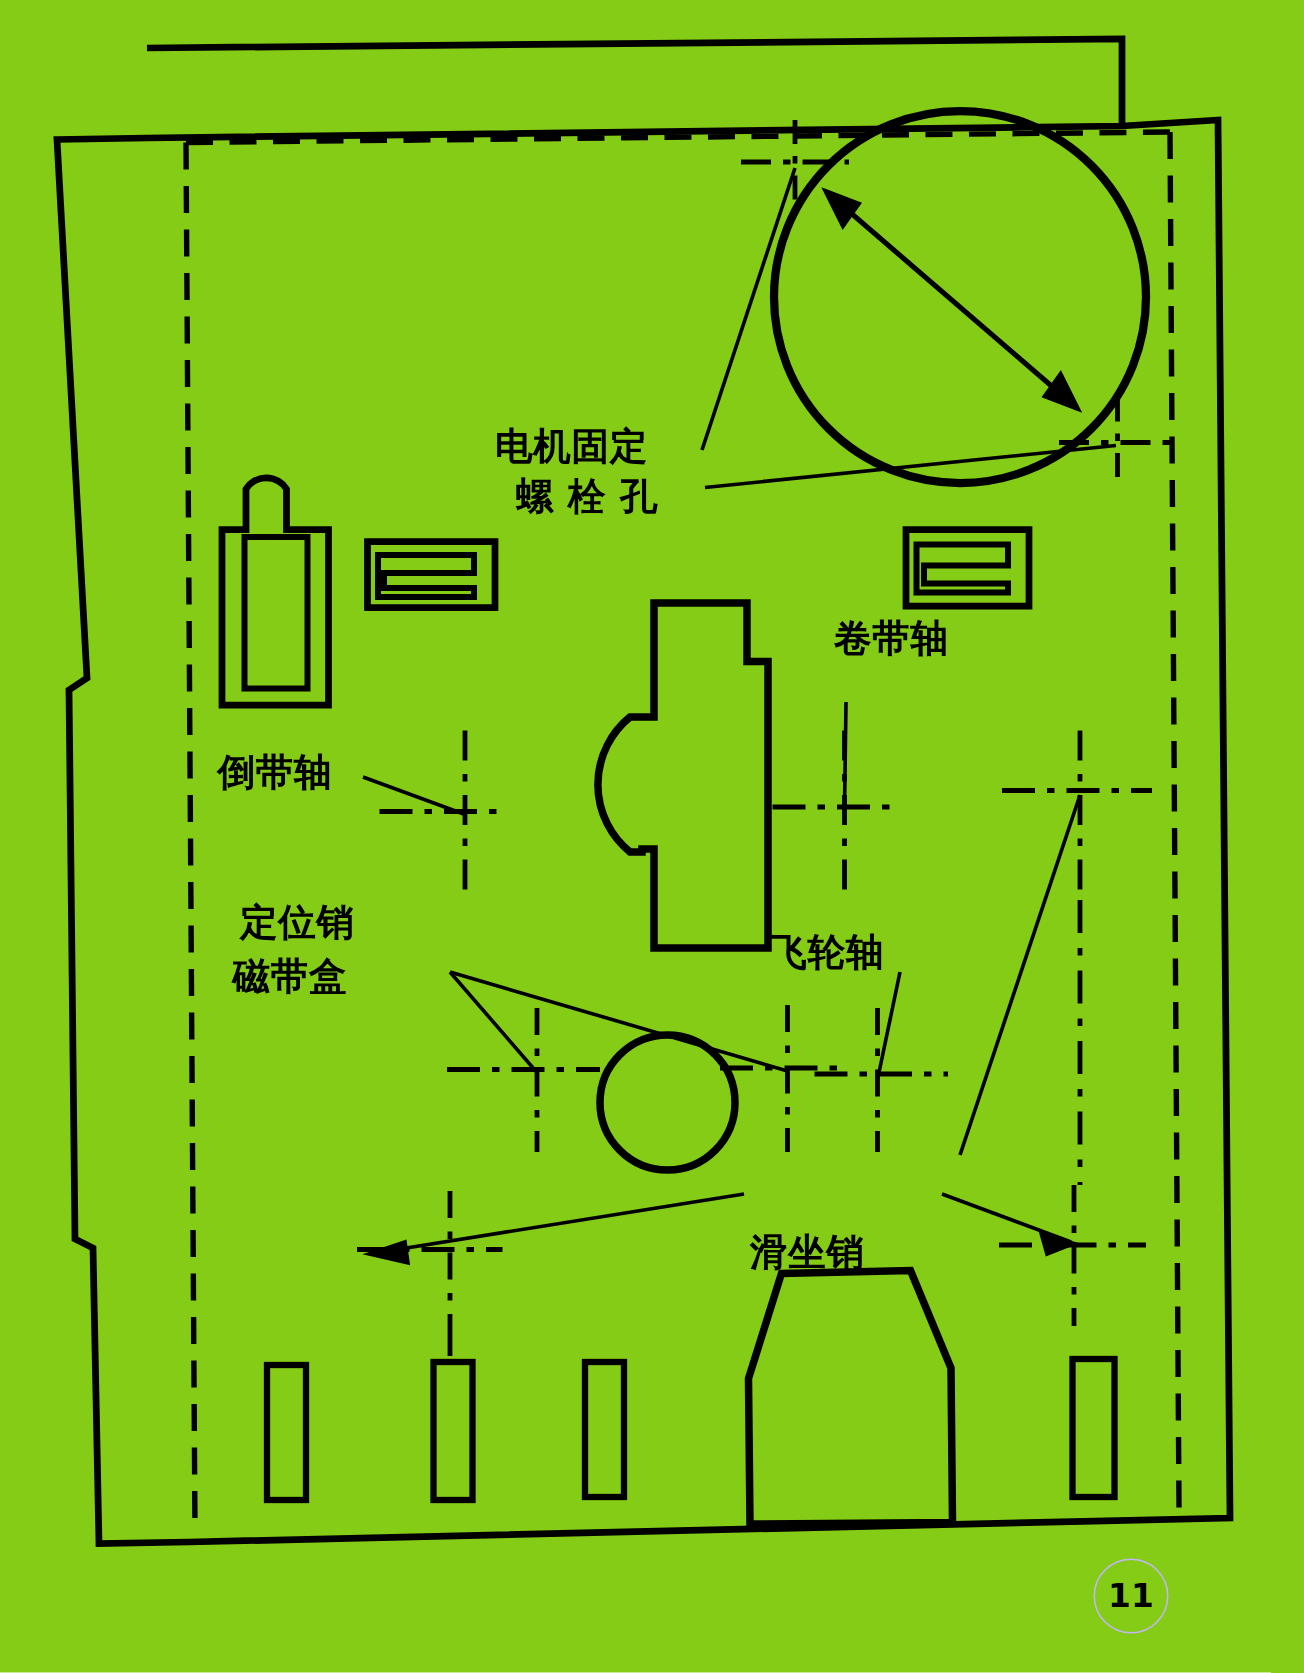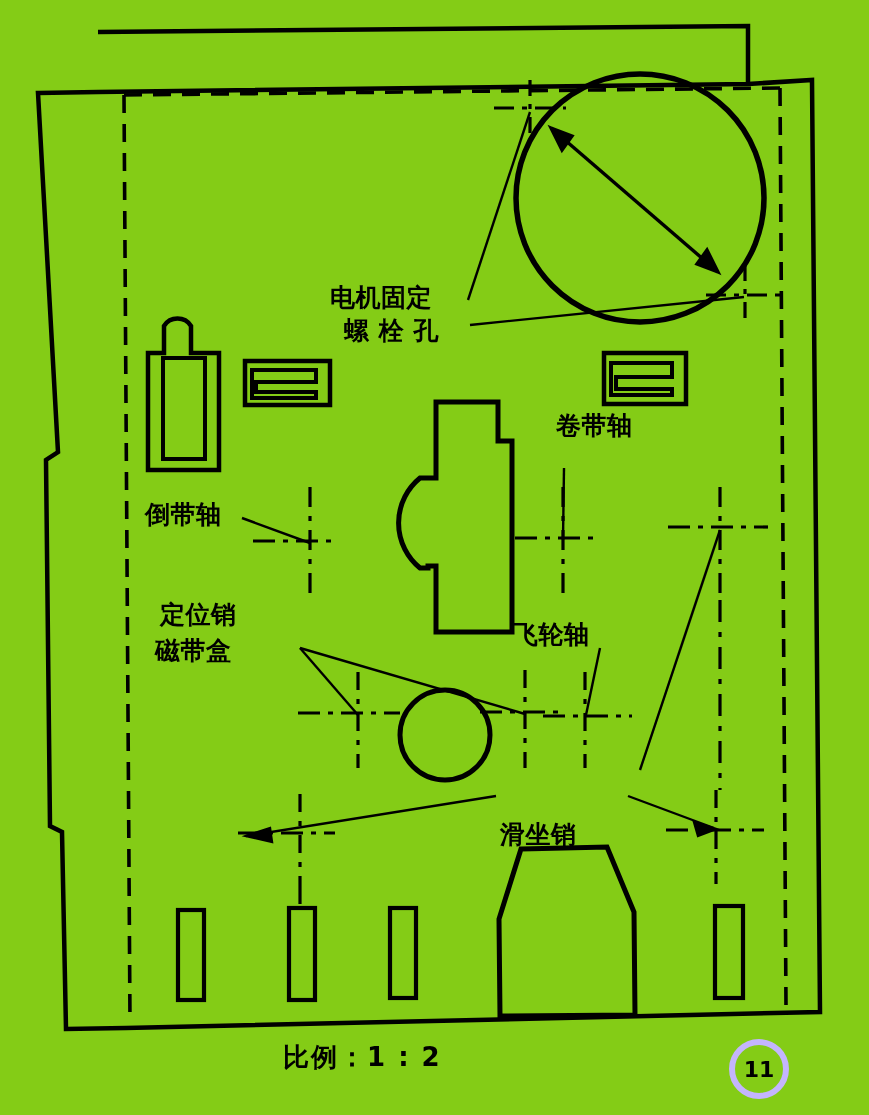--- a/index.html
+++ b/index.html
@@ -42,21 +42,21 @@
     font-weight: 700;
     letter-spacing: 2px;
     color: #000;
     font-family: "DejaVu Sans", sans-serif;
     white-space: pre;
   }
   .page-badge {
     position: absolute;
     width: 48px;
     height: 48px;
-    border: 6px solid #c4b5fd;
+    border: 1px solid #c4b5fd;
     border-radius: 50%;
     display: flex;
     align-items: center;
     justify-content: center;
     font-size: 22px;
     font-weight: 700;
     color: #000;
     font-family: "DejaVu Sans", sans-serif;
   }
 </style>
@@ -252,19 +252,18 @@
 
   <div class="anno-label lbl-main" style="left:145px; top:500px;">倒带轴</div>
 
   <div class="anno-label lbl-two-line" style="left:155px; top:636px;">磁带盒</div>
   <div class="anno-label lbl-two-line" style="left:160px; top:600px;">定位销</div>
 
   <div class="anno-label lbl-main" style="left:513px; top:620px;">飞轮轴</div>
 
   <div class="anno-label lbl-main" style="left:500px; top:780px;margin-top:40px;">滑坐销</div>
 
-  <div class="scale-note" style="left:283px; top:1040px;">比例：1 : 2</div>
 
   <div class="page-badge" style="left:729px; top:1039px;">
     <span>11</span>
   </div>
 
 </div>
 
 </body></html>

